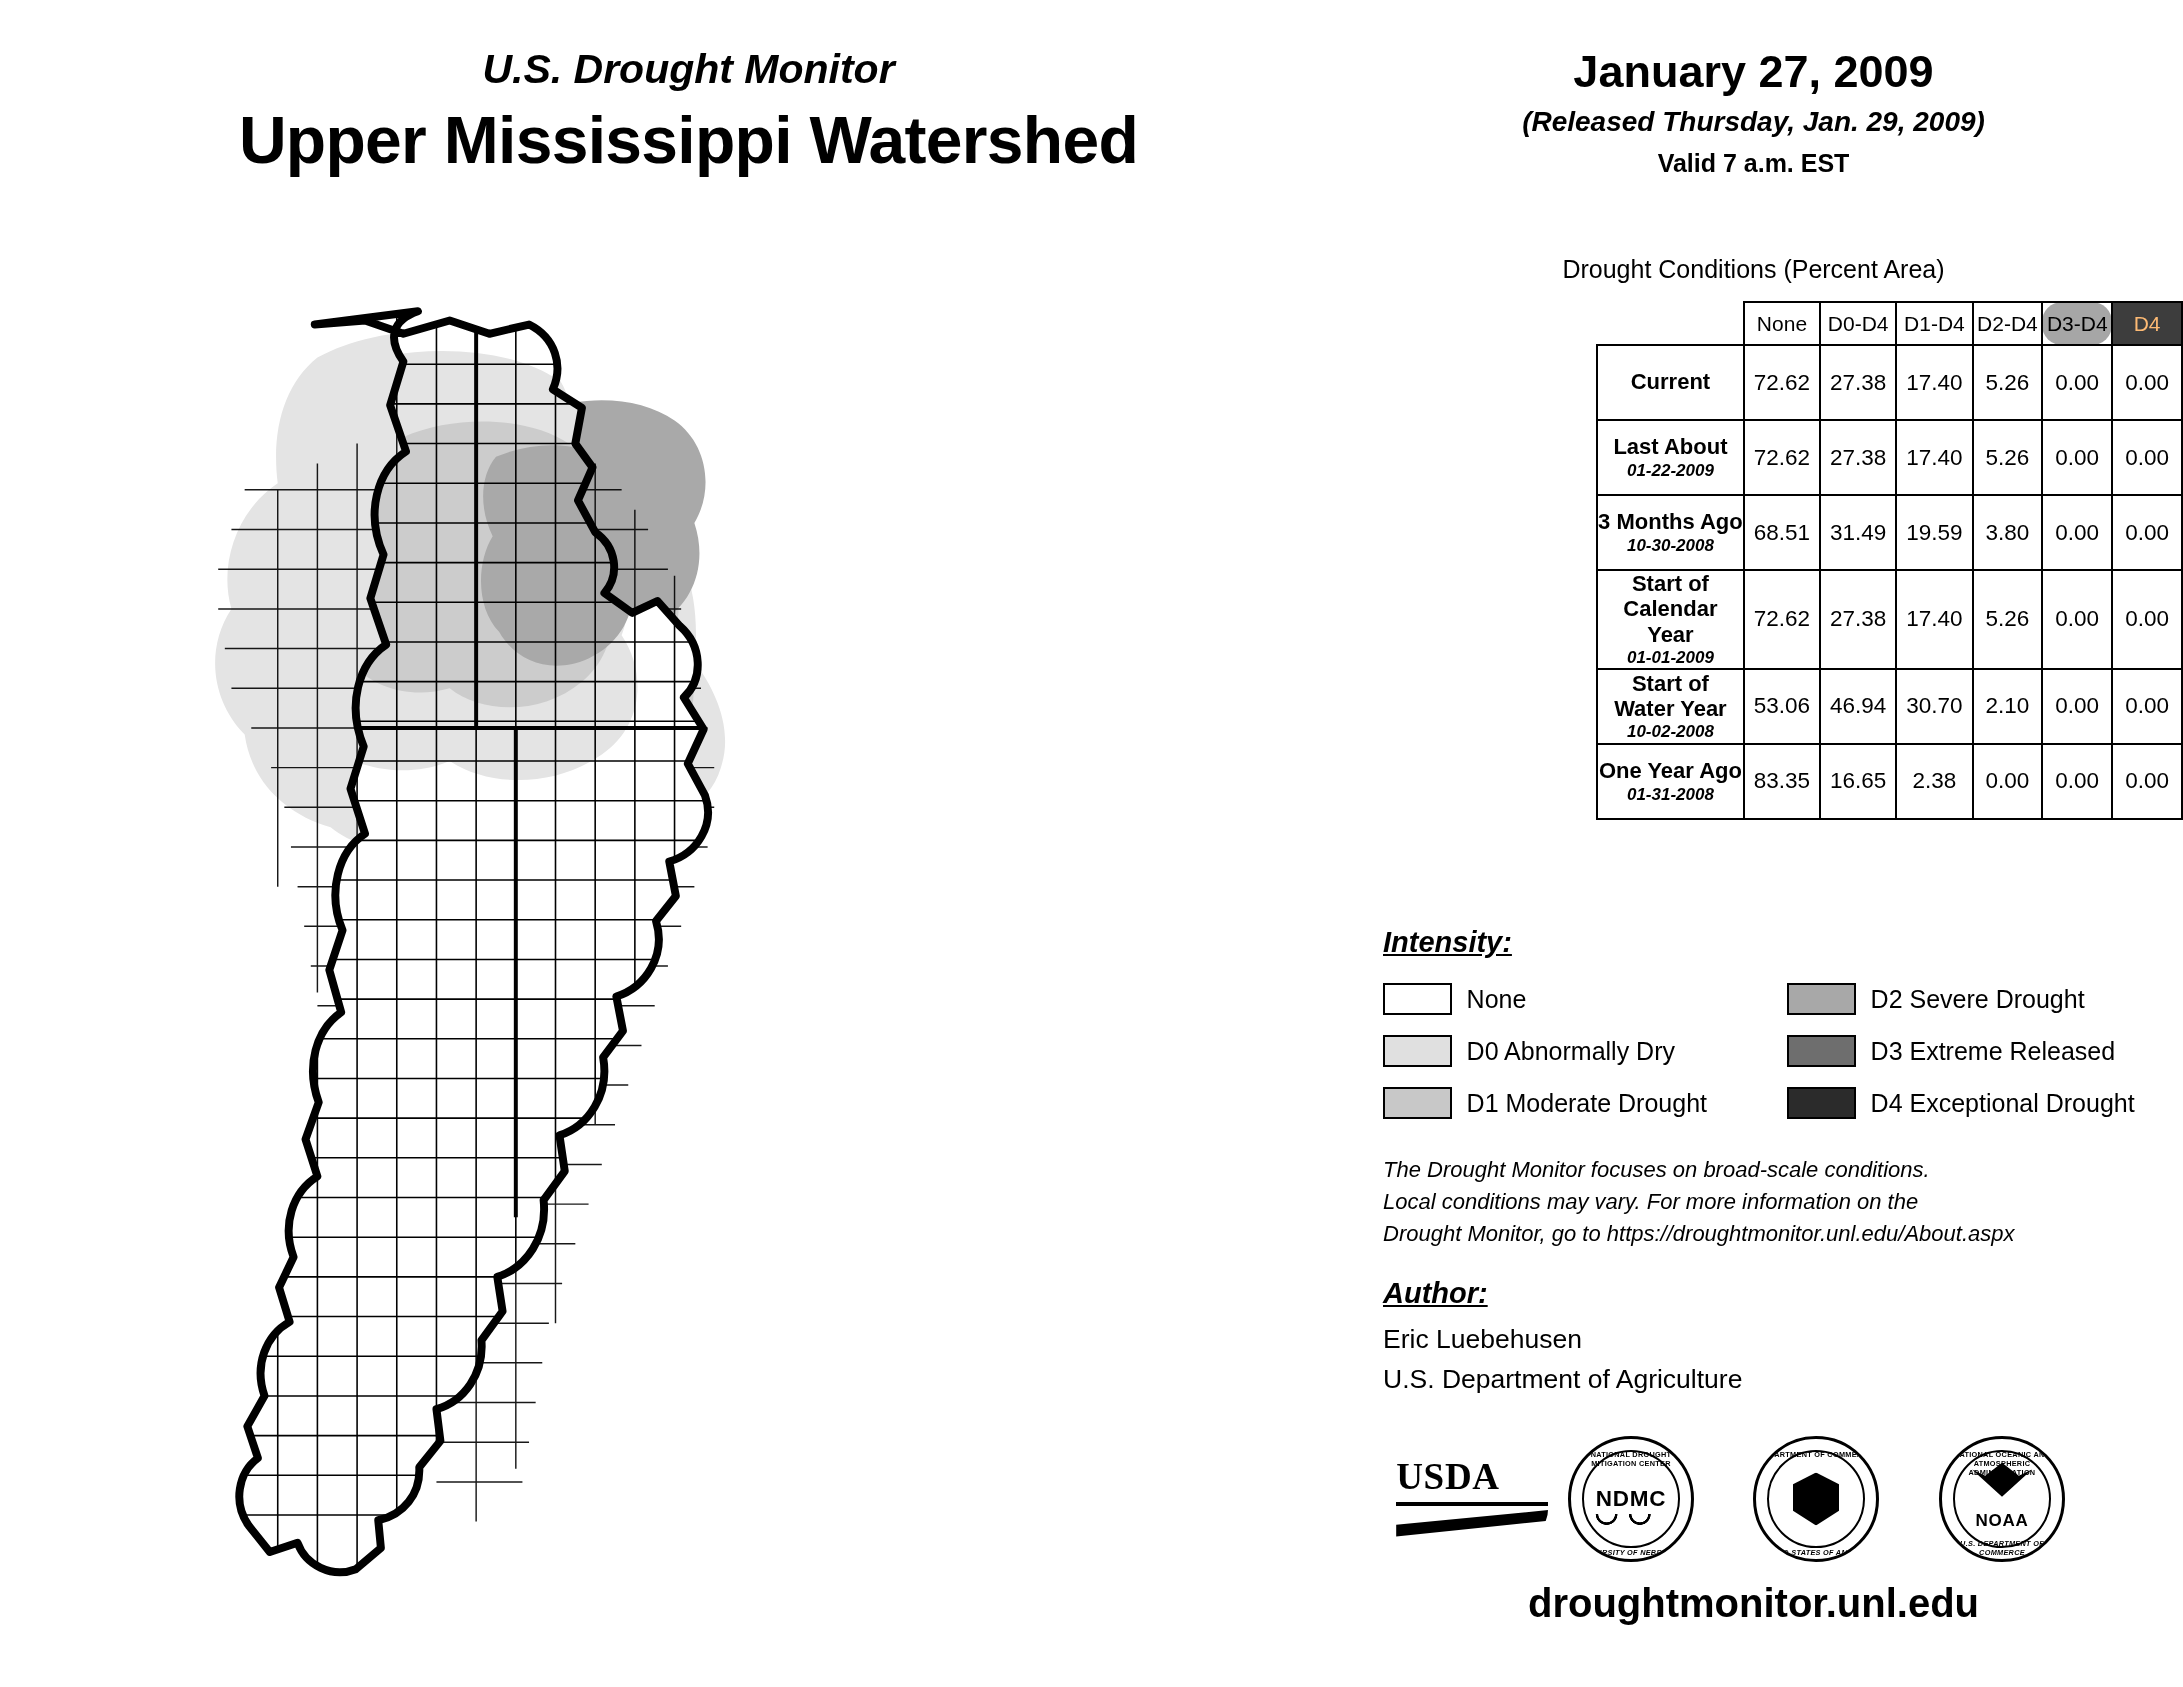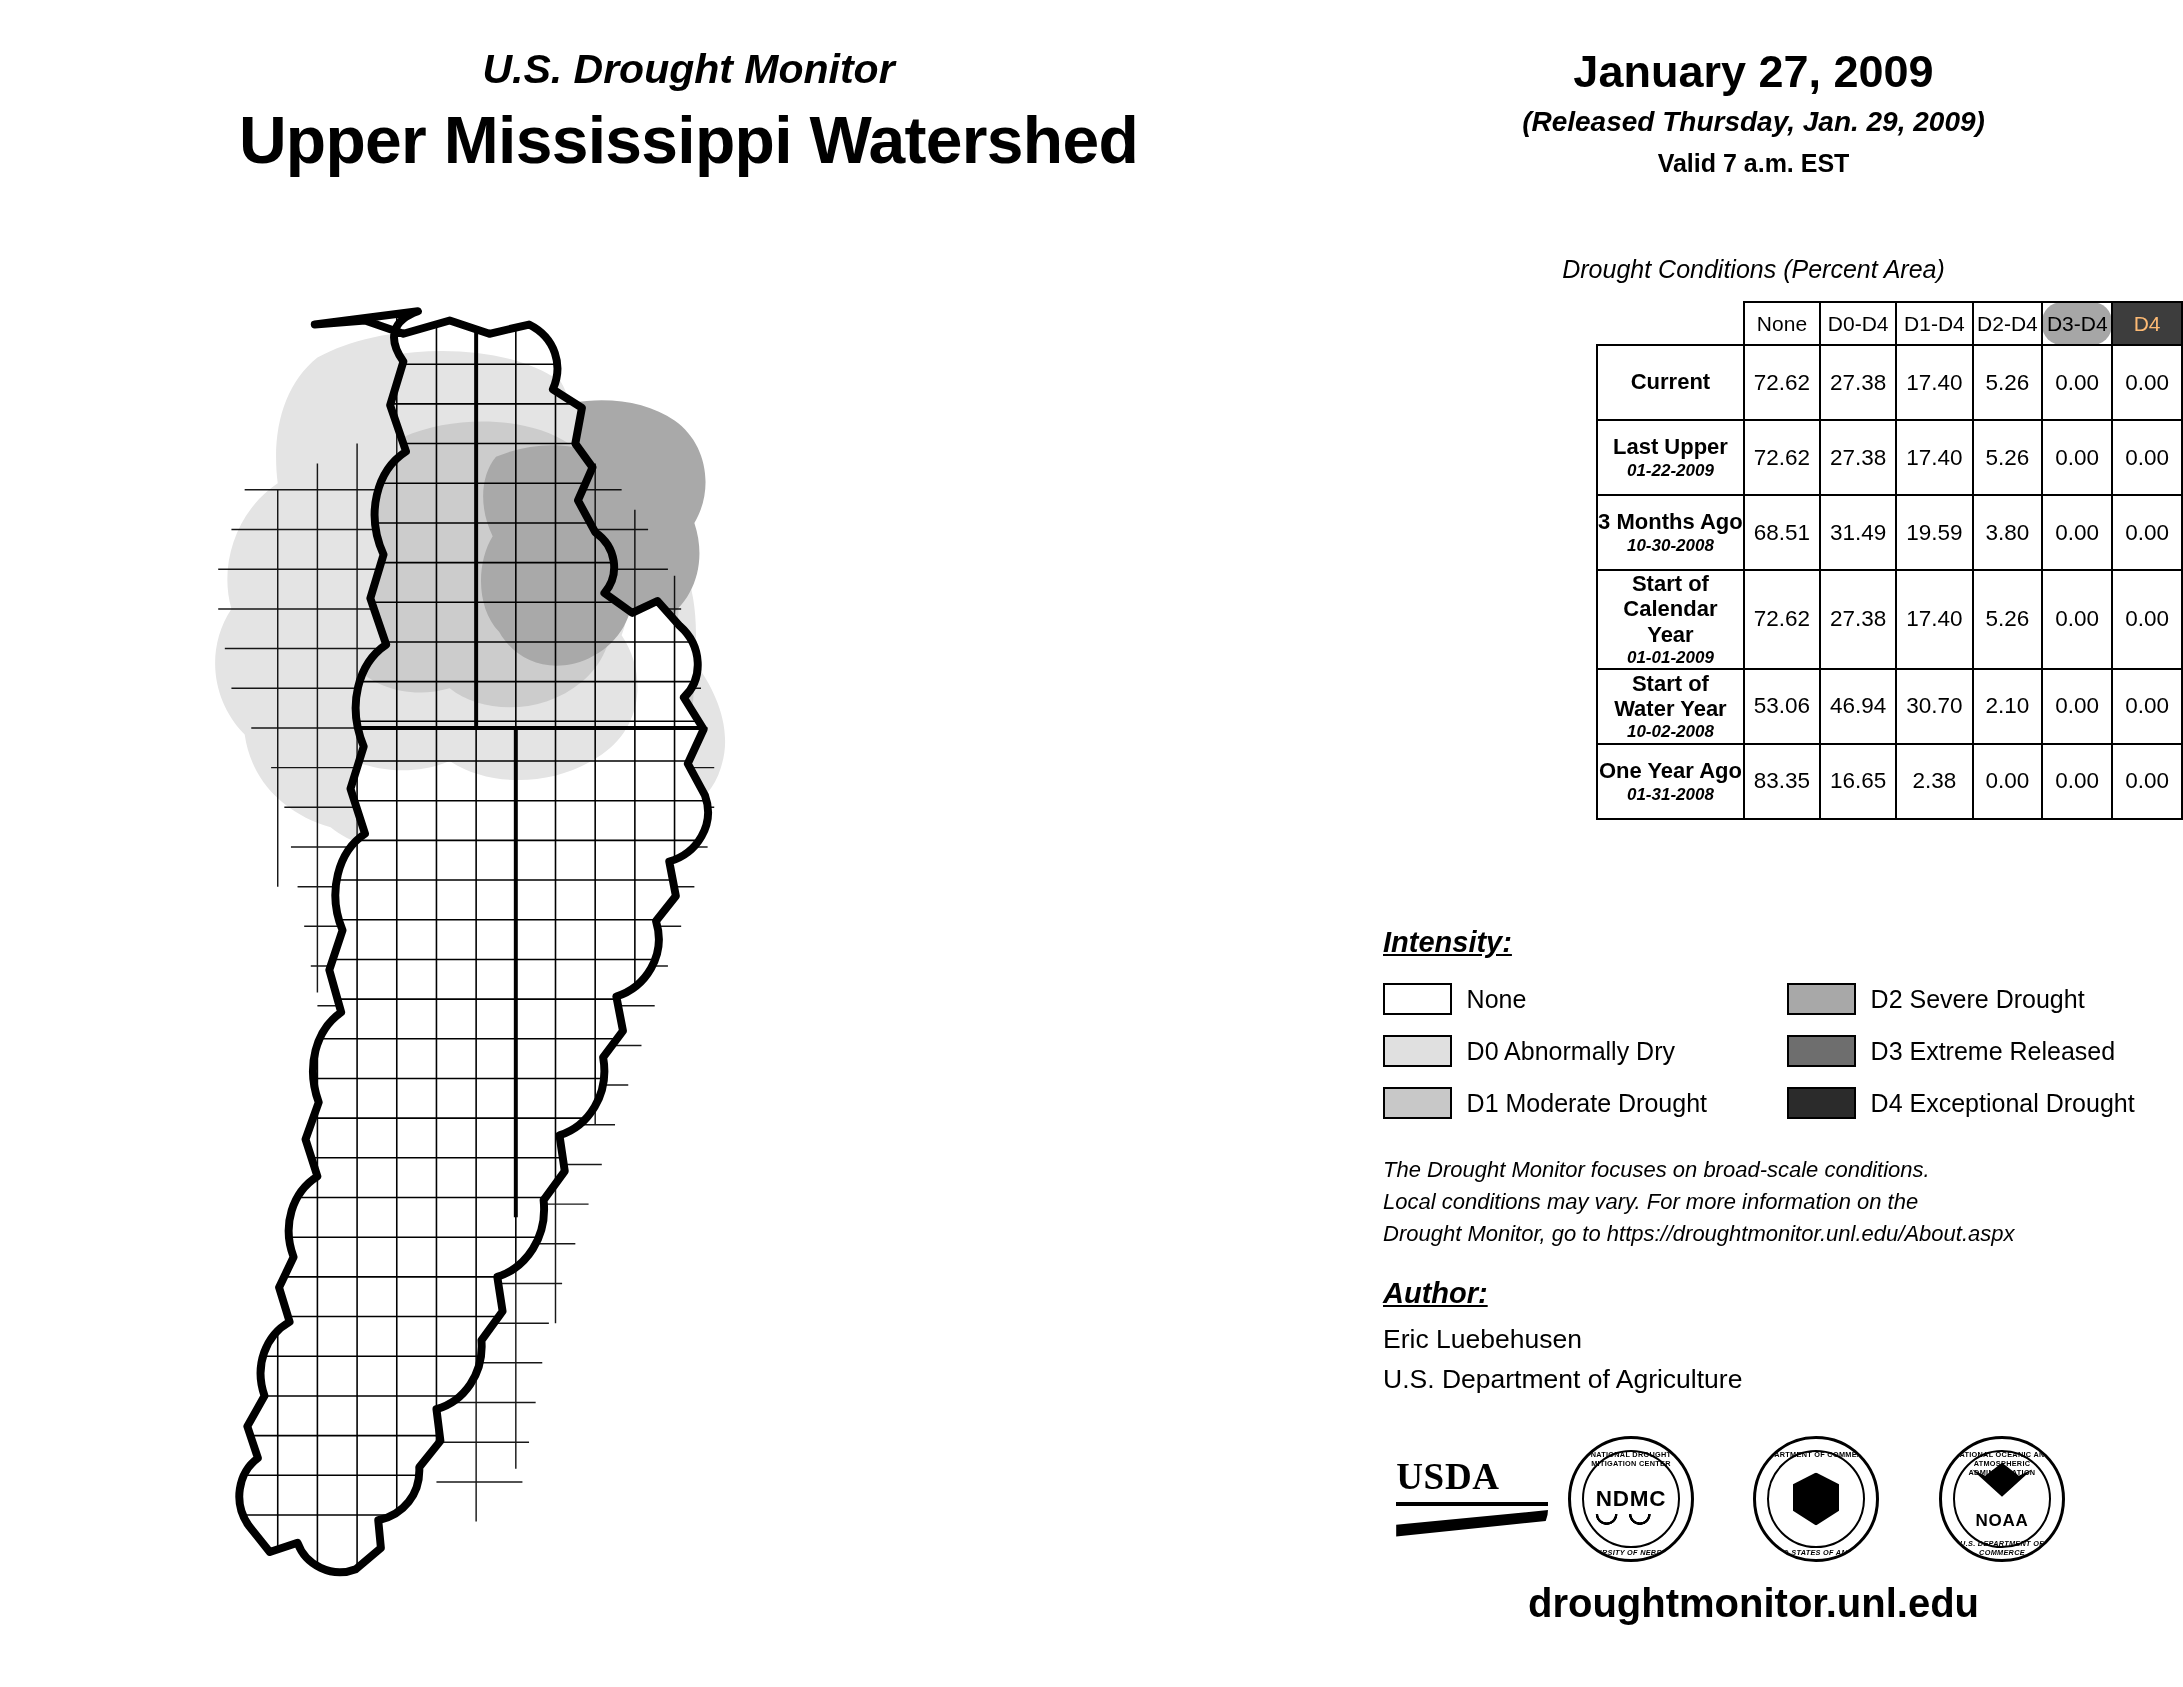--- a/index.html
+++ b/index.html
@@ -67,21 +67,20 @@
   }
 
   
   .table-caption {
     position: absolute;
     left: 1363px;
     top: 255px;
     width: 781px;
     text-align: center;
     font-size: 25px;
-    font-style: italic;
   }
   table.dm-table {
     position: absolute;
     left: 1596px;
     top: 301px;
     border-collapse: collapse;
     font-size: 20px;
   }
   table.dm-table th, table.dm-table td {
     border: 2px solid #000;
@@ -356,21 +355,21 @@
         </td>
         <td class="val">72.62</td>
         <td class="val">27.38</td>
         <td class="val">17.40</td>
         <td class="val">5.26</td>
         <td class="val">0.00</td>
         <td class="val">0.00</td>
       </tr>
       <tr>
         <td class="rowlab">
-          <span class="lab">Last Upper</span>
+          <span class="lab">Last About</span>
           <span class="sub">01-22-2009</span>
         </td>
         <td class="val">72.62</td>
         <td class="val">27.38</td>
         <td class="val">17.40</td>
         <td class="val">5.26</td>
         <td class="val">0.00</td>
         <td class="val">0.00</td>
       </tr>
       <tr>

